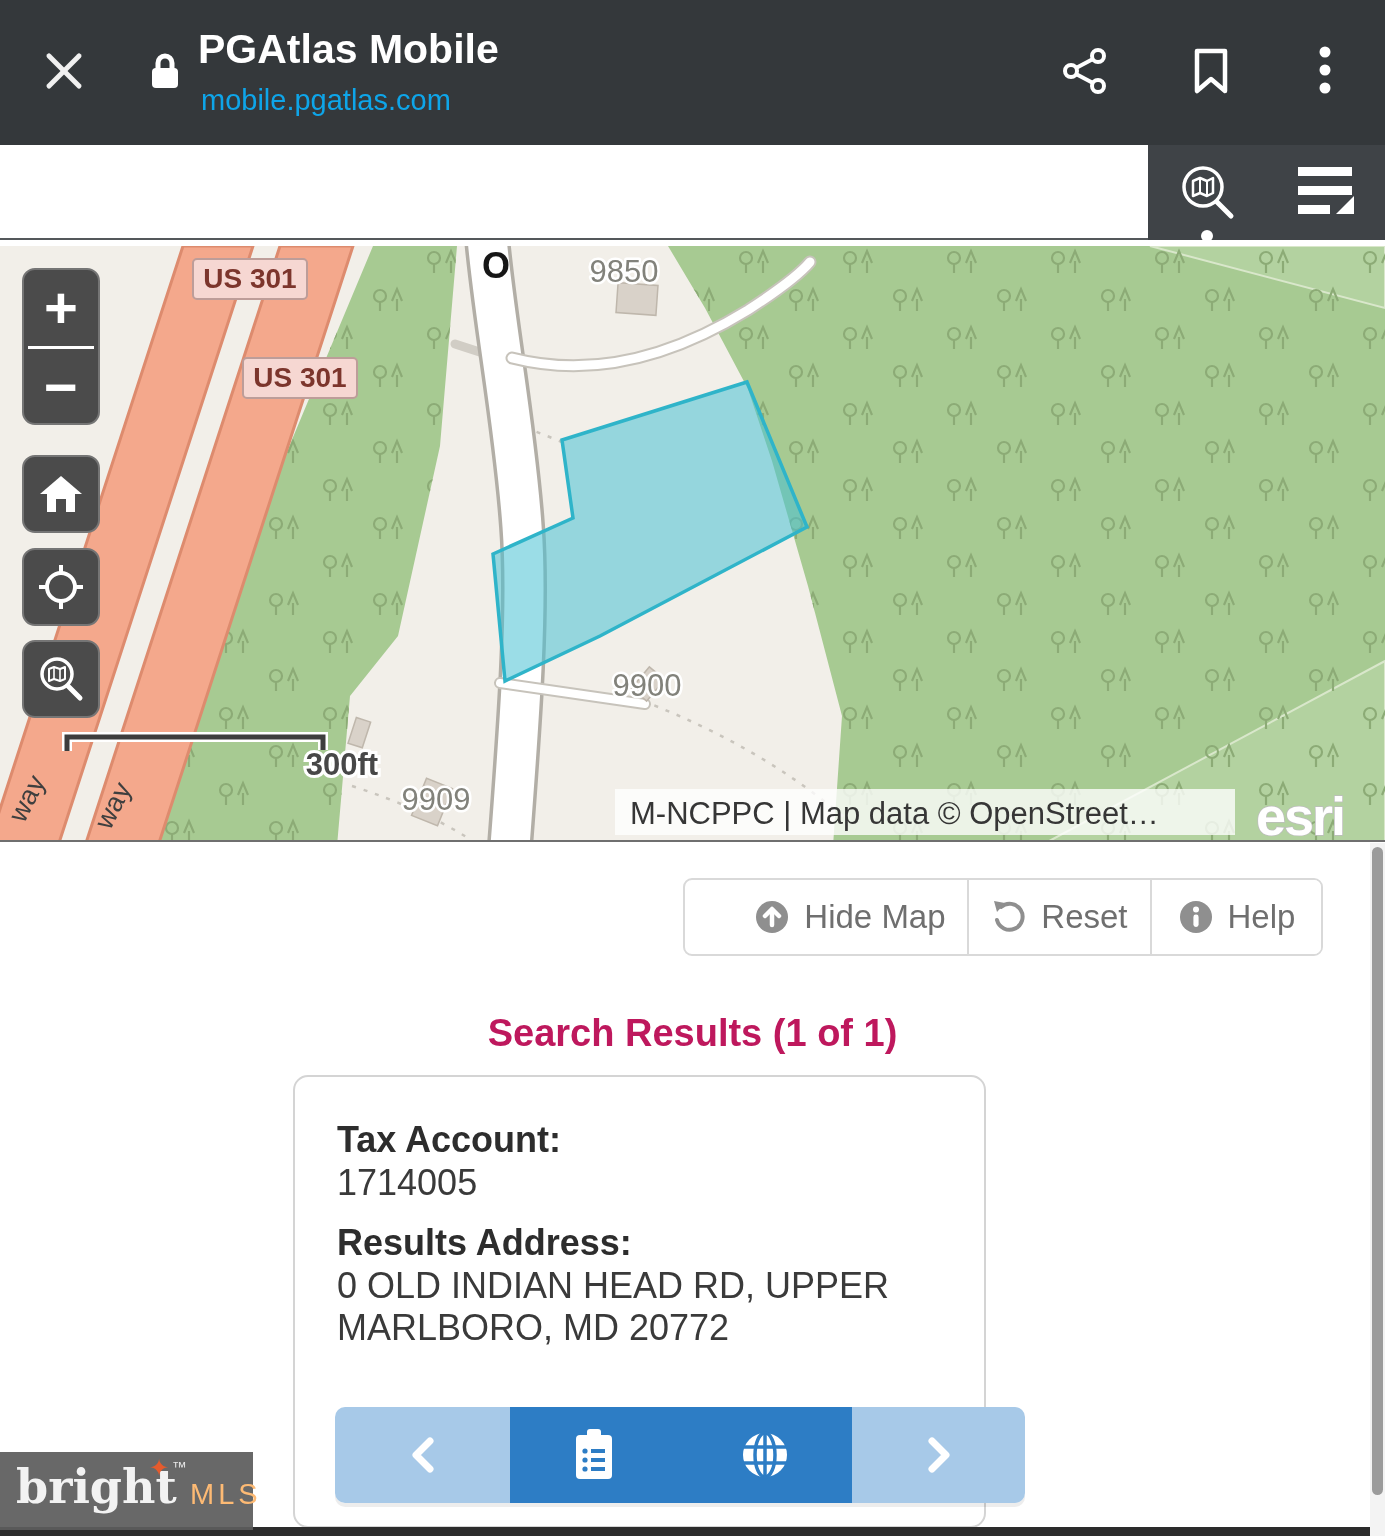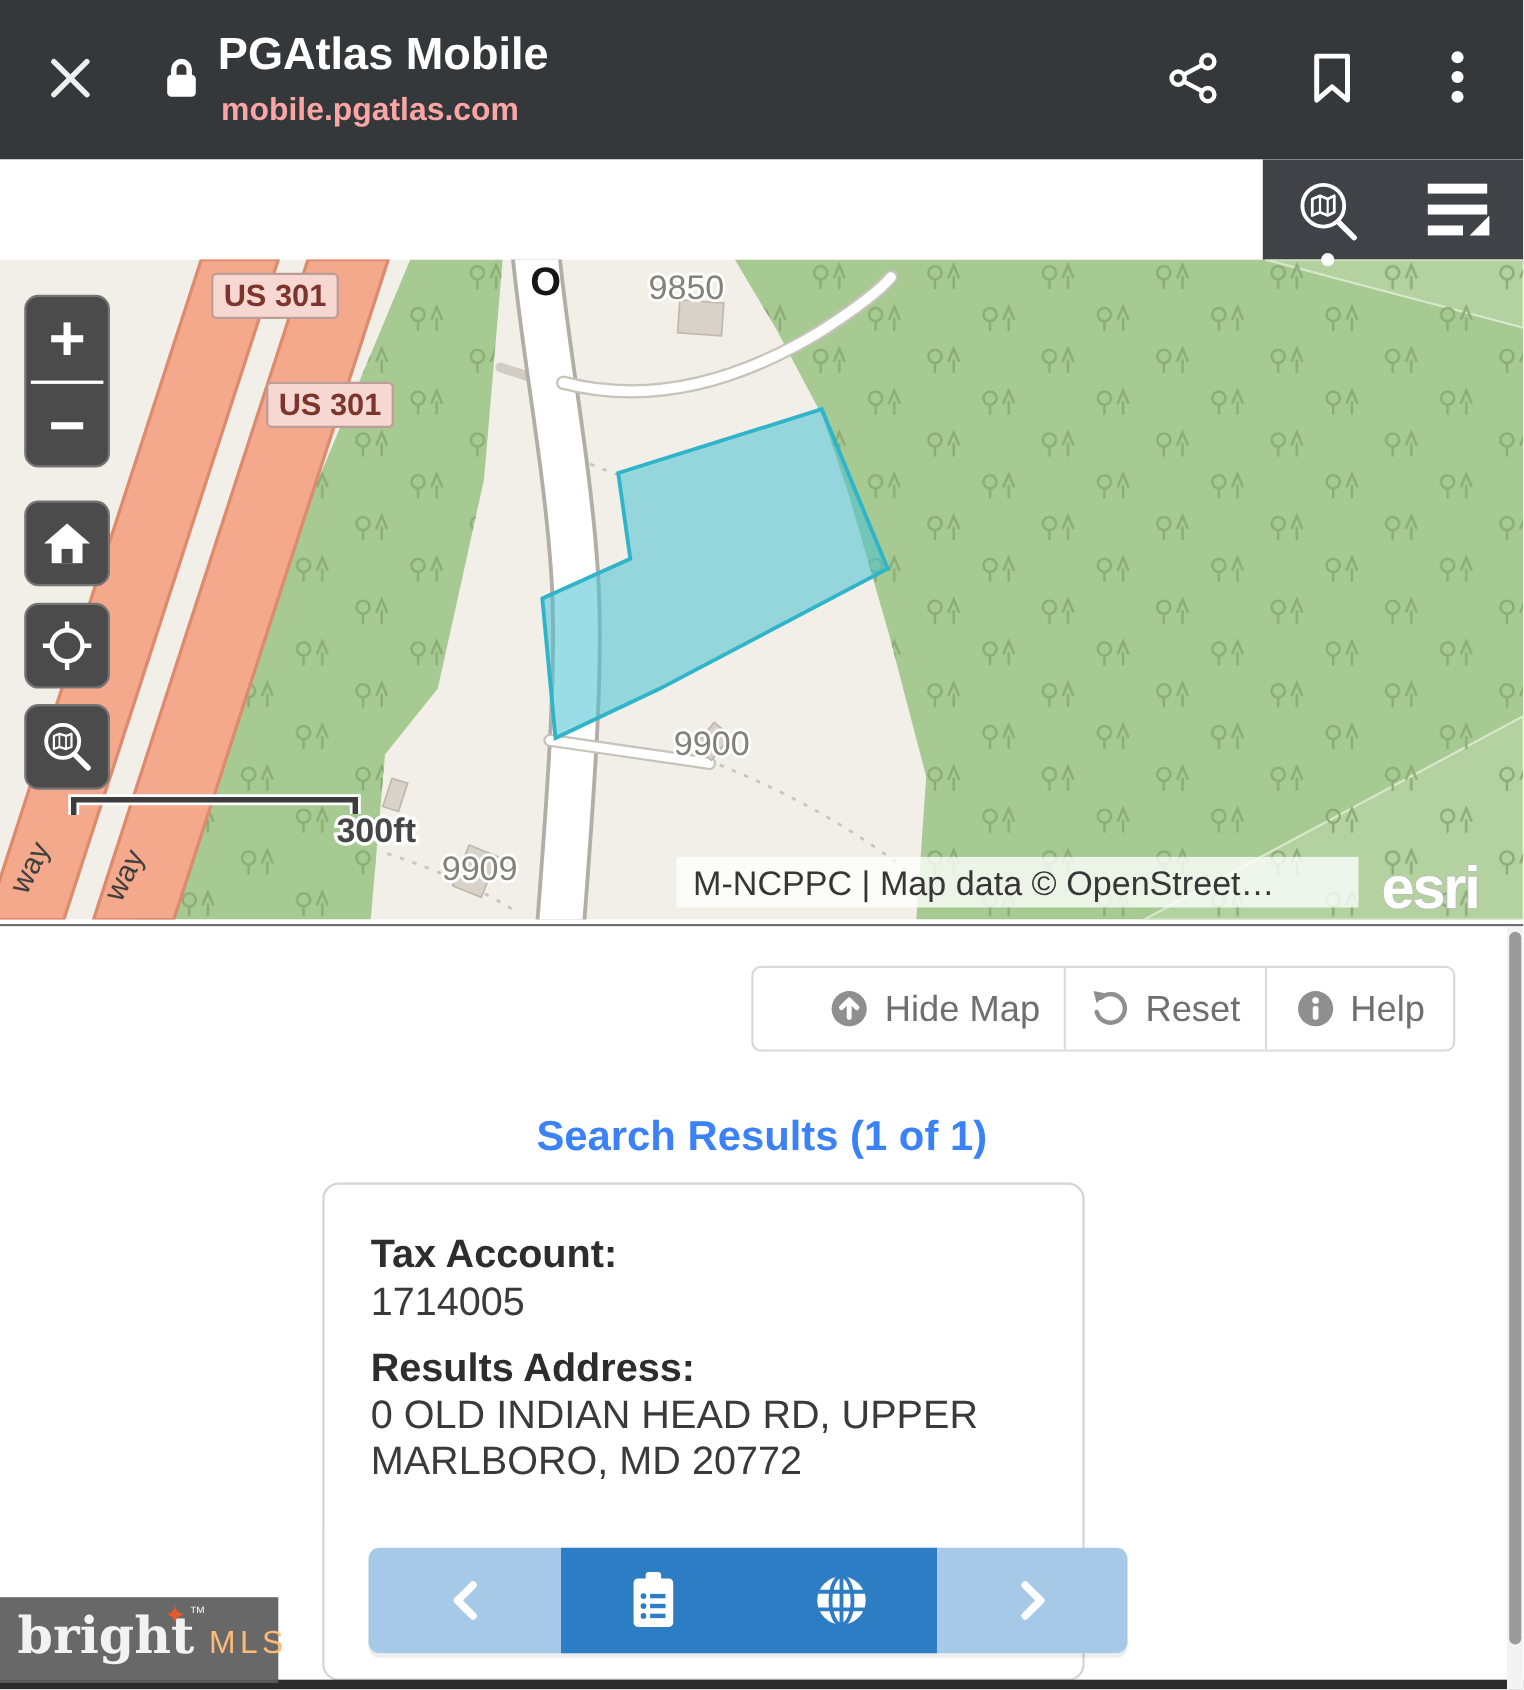--- a/index.html
+++ b/index.html
@@ -3,48 +3,48 @@
 <meta charset="utf-8">
 <style>
   html,body{margin:0;padding:0;background:#fff;}
   #screen{position:relative;width:1385px;height:1536px;overflow:hidden;background:#fff;
           font-family:"Liberation Sans",sans-serif;}
   .abs{position:absolute;}
 
   
   #chrome{left:0;top:0;width:1385px;height:145px;background:#34383b;}
   #chrome .ttl{left:198px;top:26px;font-size:41px;font-weight:bold;color:#fff;}
-  #chrome .url{left:201px;top:84px;font-size:29px;color:#fca5a5;font-weight:bold;}
+  #chrome .url{left:201px;top:84px;font-size:29px;color:#0ea5e9;}
   .chrome-btn{background:none;border:none;padding:0;cursor:pointer;}
 
   
   #appbar{left:0;top:145px;width:1385px;height:95px;background:#fff;border-bottom:2px solid #54585b;box-sizing:border-box;}
   #applogo{left:35px;top:157px;width:74px;height:71px;}
   #apptitle{left:143px;top:168px;font-size:42px;font-weight:bold;color:#4d4d4d;letter-spacing:.5px;}
   #hdr-right{left:1148px;top:145px;width:237px;height:95px;background:#3f4347;}
   #hdr-dot{left:1201px;top:230px;width:12px;height:12px;border-radius:50%;background:#fff;z-index:5;}
 
   
-  #map{left:0;top:236px;width:1385px;height:600px;}
+  #map{left:0;top:246px;width:1385px;height:600px;}
   .mapctl{position:absolute;background:#4b4b4b;border:2px solid #757575;border-radius:13px;
           display:flex;align-items:center;justify-content:center;padding:0;cursor:pointer;box-sizing:border-box;}
   #zoomctl{left:22px;top:268px;width:78px;height:157px;background:#4b4b4b;border:2px solid #757575;border-radius:13px;box-sizing:border-box;}
   #zoomctl .half{position:absolute;left:0;width:74px;height:76px;background:none;border:none;color:#fff;cursor:pointer;
                  font-size:58px;font-weight:bold;line-height:70px;text-align:center;padding:0;}
   #zoomctl .divider{position:absolute;left:4px;right:4px;top:76px;height:3px;background:#fff;}
 
   
   #panel{left:0;top:840px;width:1385px;height:696px;background:#fff;border-top:2px solid #6f6f6f;box-sizing:border-box;}
   #btngroup{left:683px;top:878px;width:640px;height:78px;display:flex;background:#fff;
             border:2px solid #d9d9d9;border-radius:9px;box-sizing:border-box;overflow:hidden;padding-left:48px;}
   .pbtn{display:flex;align-items:center;justify-content:center;gap:14px;background:#fff;border:none;
         border-right:2px solid #d9d9d9;cursor:pointer;font-family:"Liberation Sans",sans-serif;
         font-size:33px;color:#6f6f6f;}
   .pbtn:last-child{border-right:none;}
-  #results-title{left:0;top:1012px;width:1385px;text-align:center;font-size:38px;font-weight:bold;color:#3b82f6;}
+  #results-title{left:0;top:1012px;width:1385px;text-align:center;font-size:38px;font-weight:bold;color:#be185d;}
   #result-card{left:293px;top:1075px;width:693px;height:453px;border:2px solid #d4d4d4;border-radius:15px;
                background:#fff;box-sizing:border-box;}
   .card-label{position:absolute;left:42px;font-size:36px;font-weight:bold;color:#2d2d2d;}
   .card-value{position:absolute;left:42px;font-size:36px;color:#3a3a3a;}
 
   
   #pager{left:335px;top:1407px;width:690px;height:96px;display:flex;border-radius:10px;
          box-shadow:0 4px 0 rgba(0,0,0,.07);}
   .pg{border:none;cursor:pointer;display:flex;align-items:center;justify-content:center;padding:0;}
   #pg-prev{width:175px;background:#a7c9e8;border-radius:10px 0 0 10px;}

